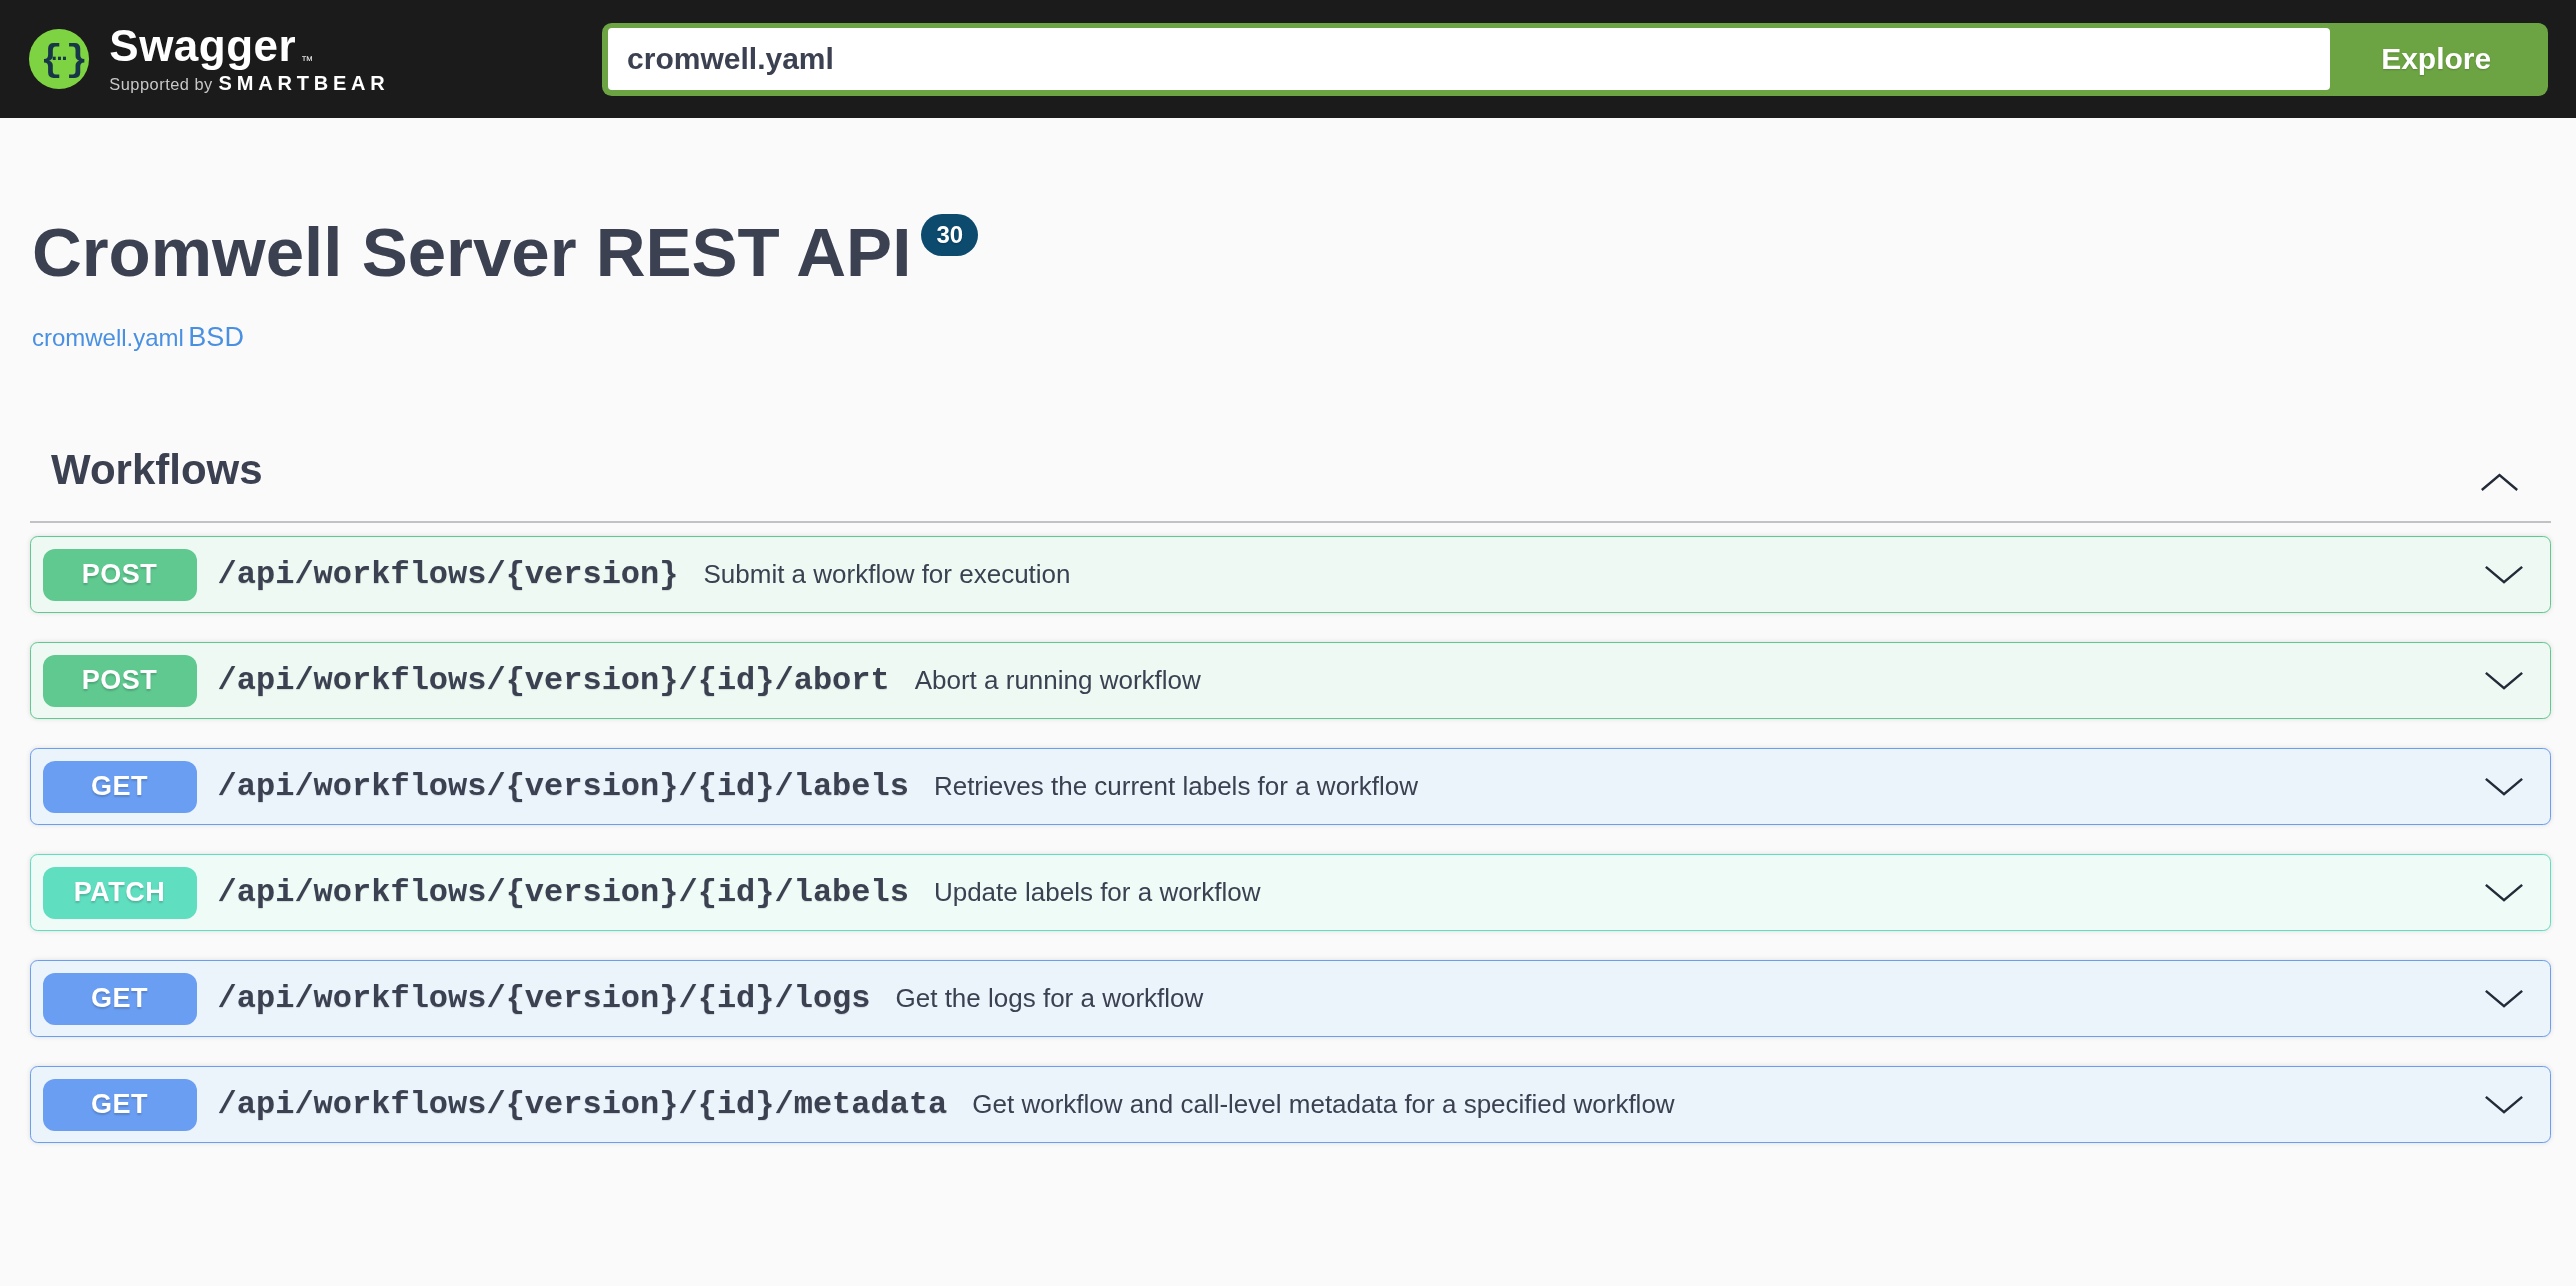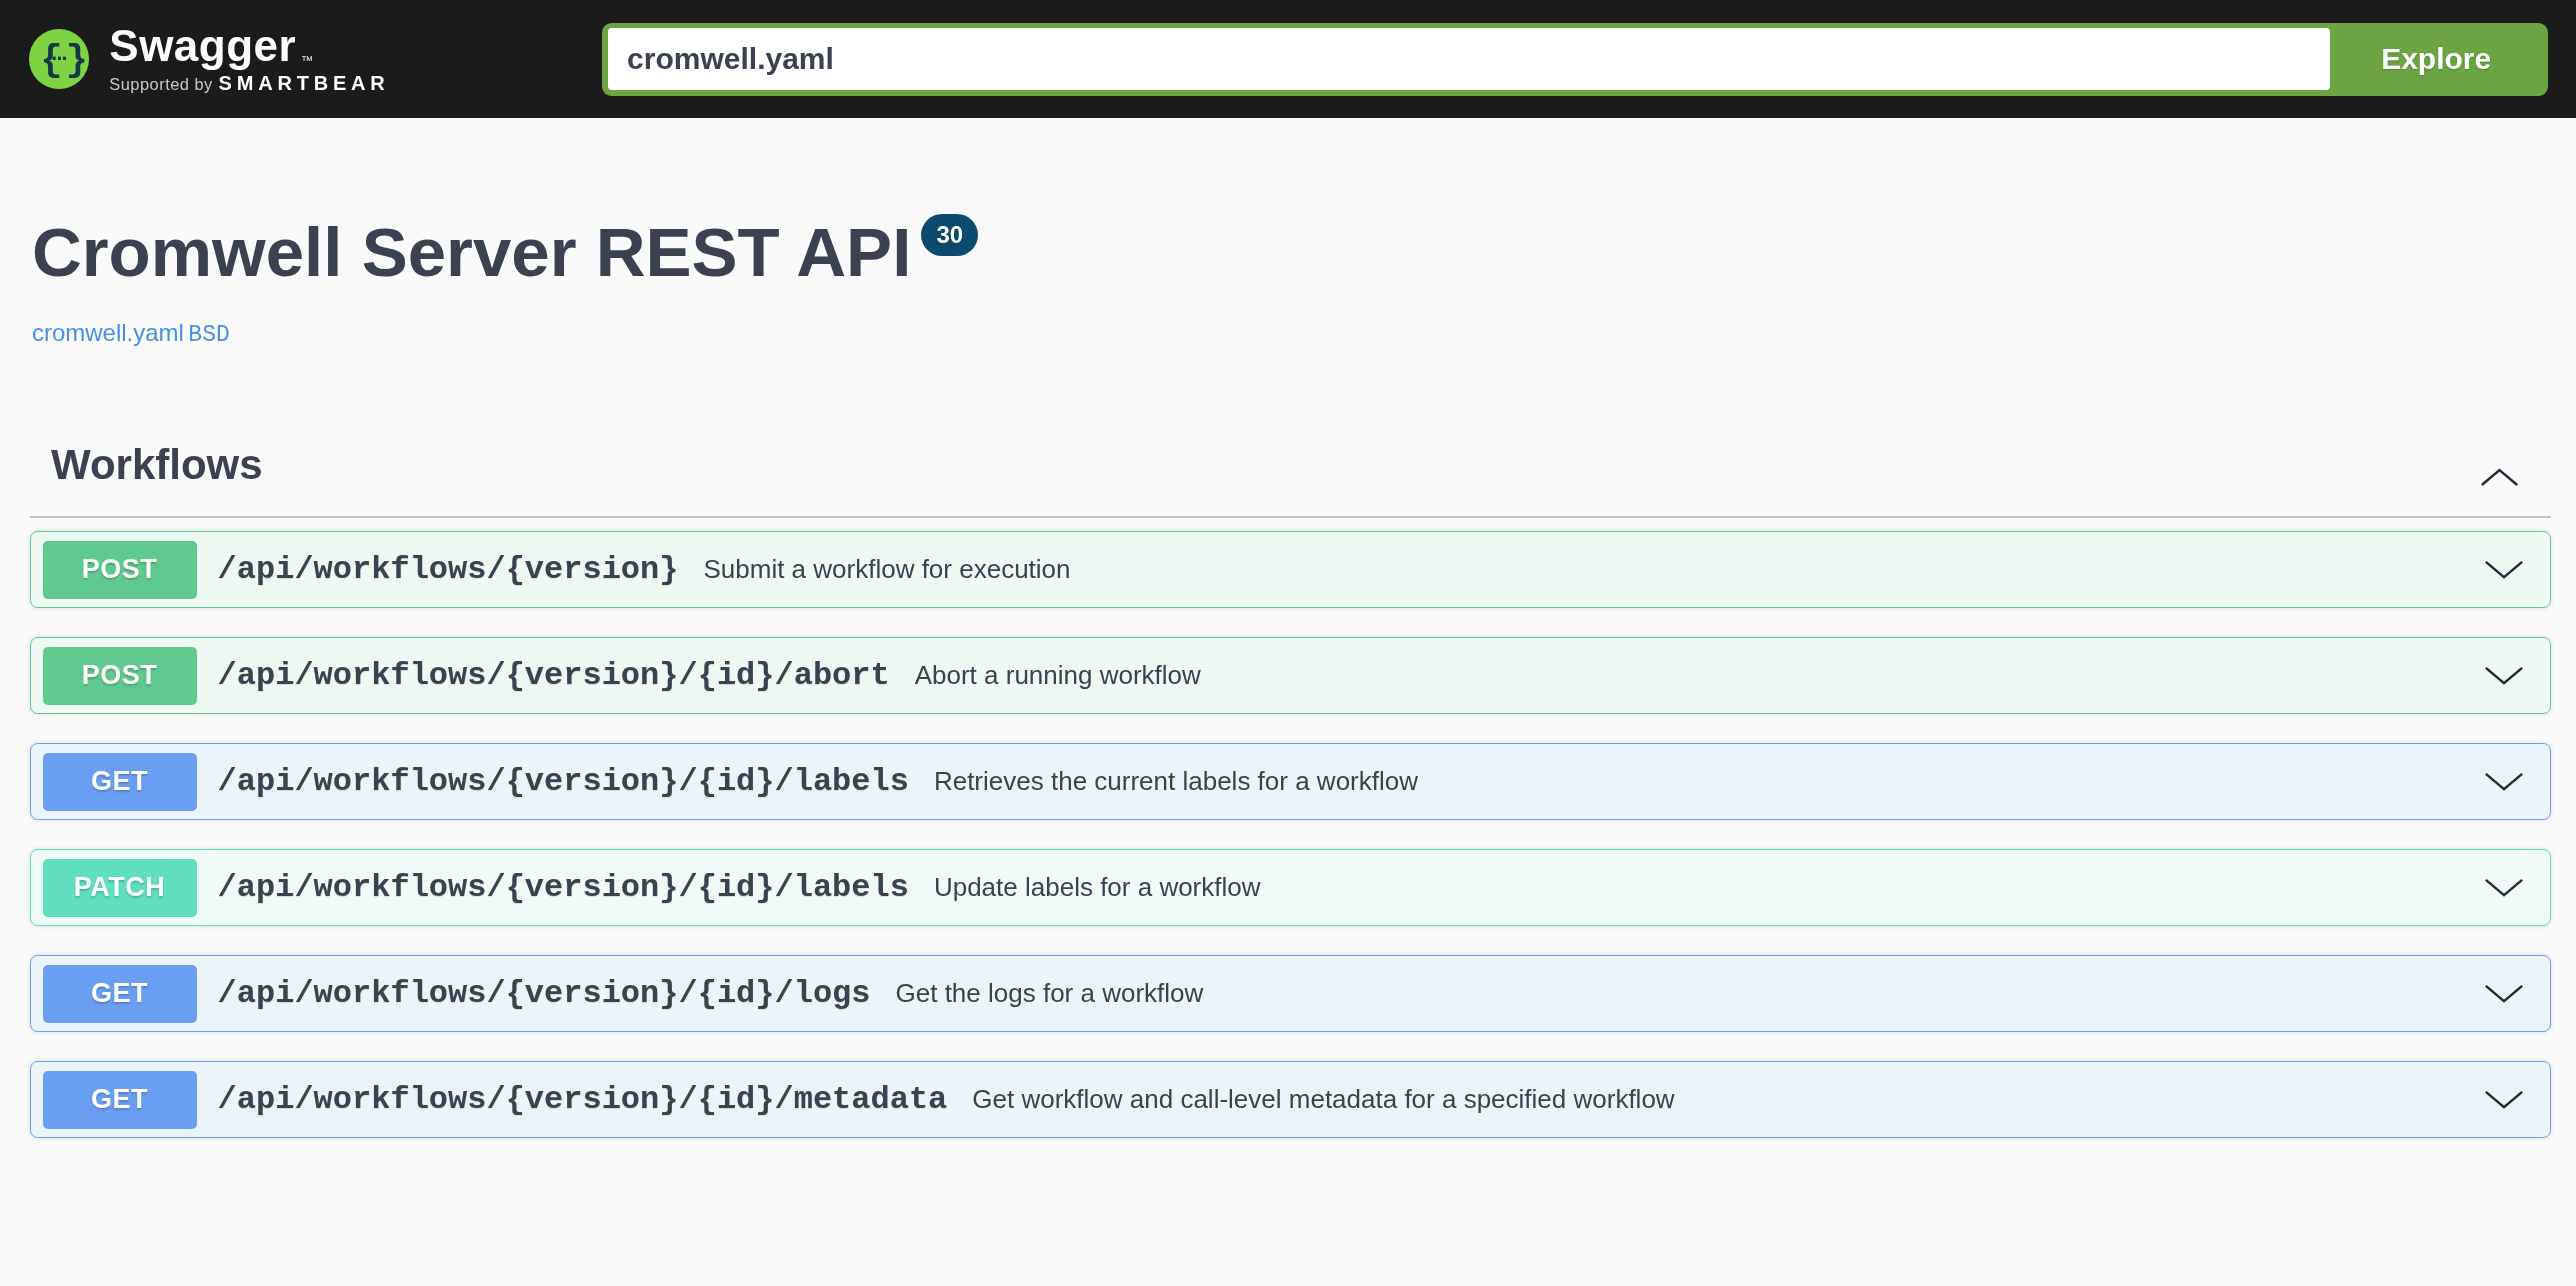--- a/index.html
+++ b/index.html
@@ -53,21 +53,21 @@
     position:relative; top:-33px; margin-left:9.7px;
     text-shadow:0 1px 1.9px rgba(0,0,0,.2);
   }
   .spec-link {
     display:inline-block; margin-top:5.8px;
     color:#4990e2; font-size:24px; text-decoration:none; cursor:pointer;
   }
   .description { margin-top:39px; font-size:27px; color:#3b4151; }
   .license-link {
     display:inline-block; margin-top:31px;
-    color:#4990e2; font-size:23px; text-decoration:none; cursor:pointer;font-family:Liberation Mono, monospace;
+    color:#4990e2; font-size:27px; text-decoration:none; cursor:pointer;
   }
 
   
   .tag-section { margin-top:93px; }
   .tag-header {
     display:flex; align-items:flex-end;
     padding:0 31px 27px 21px;
     border-bottom:2.9px solid rgba(59,65,81,.3);
     cursor:pointer;
   }
@@ -79,21 +79,21 @@
   .opblock {
     display:flex; align-items:center;
     height:77px; margin-top:13.5px; margin-bottom:15.4px;
     border:1.9px solid var(--accent); background:var(--row-bg);
     border-radius:7.7px; padding:0 25px 0 11.6px;
     box-shadow:0 0 4.8px rgba(0,0,0,.12);
     cursor:pointer;
   }
   .opblock + .opblock { margin-top:29px; }
   .method {
-    flex:0 0 154px; height:58px; border-radius:5px;
+    flex:0 0 154px; height:52px; border-radius:12px;
     background:var(--accent); color:#fff;
     display:flex; align-items:center; justify-content:center;
     font-size:27px; font-weight:bold; letter-spacing:0.5px;
     text-shadow:0 1.9px 1.9px rgba(0,0,0,.18);
   }
   .path {
     margin-left:21px;
     font-family:"Liberation Mono", monospace;
     font-size:32px; font-weight:bold; color:#3b4151;
     text-shadow:0 1px 1px rgba(0,0,0,.12);

